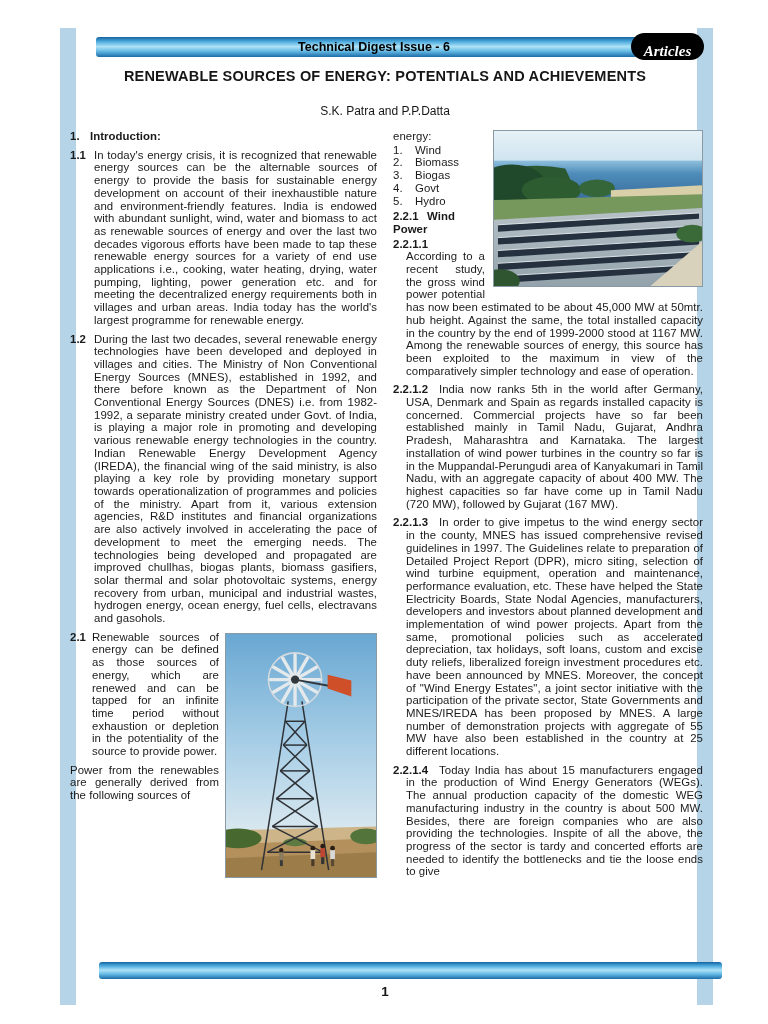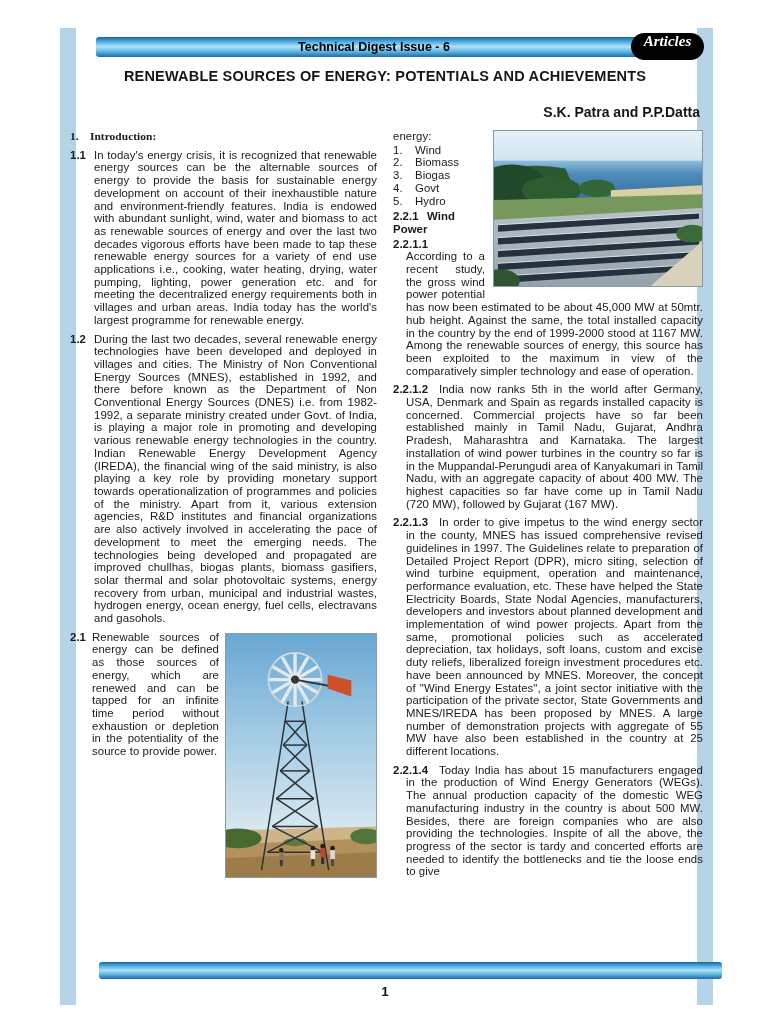--- a/index.html
+++ b/index.html
@@ -22,45 +22,45 @@
     margin-left: 25px;
   }
   .header-bar {
     position: absolute; left: 71px; top: 37px; width: 556px; height: 20px;
     display: flex; align-items: center; justify-content: center;
     font-weight: bold; font-size: 12.5px; color: #000;
   }
   .badge {
     position: absolute; left: 631px; top: 33px; width: 73px; height: 27px;
     background: #000; border-radius: 14px;
-    display: flex; align-items: flex-start; justify-content: center;
+    display: flex; align-items: flex-end; justify-content: center;
     color: #fff; font-family: "Liberation Serif", serif; font-style: italic;
     font-weight: bold; font-size: 15px;
   }
   .doc-title {
     position: absolute; left: 70px; top: 68px; width: 630px;
     text-align: center; font-weight: bold; font-size: 14.5px; letter-spacing: 0.2px;
   }
   .authors {
     position: absolute; left: 70px; top: 104px; width: 630px;
-    text-align: right; font-weight: bold; font-size: 14px;
+    text-align: center; font-weight: normal; font-size: 12px;
   }
 
   .col {
     position: absolute; top: 130px;
     font-size: 11.4px; line-height: 12.7px; letter-spacing: 0.05px;
     text-align: justify; color: #1a1a1a;
   }
   .col-left  { left: 70px;  width: 307px; }
   .col-right { left: 393px; width: 310px; }
 
   .col p { margin: 0 0 6px 0; }
   .col > :first-child { margin-top: 0; }
   .hsec { font-weight: bold; margin: 7px 0 6px 0; }
-  .hsec.first { margin-top: 0; font-family: Liberation Serif, serif; }
+  .hsec.first { margin-top: 0; }
   .tight  { margin-bottom: 1px !important; }
   .tightH { margin: 2px 0 2px 0 !important; }
 
   .plabel { display: inline-block; font-weight: bold; text-indent: 0; }
   .w20 { width: 20px; } .w22 { width: 22px; } .w24 { width: 24px; }
   .w34 { width: 34px; } .w46 { width: 46px; }
   .hang24 { padding-left: 24px; text-indent: -24px; }
   .hang22 { padding-left: 22px; text-indent: -22px; }
   .hang13 { padding-left: 13px; text-indent: -13px; }
 
@@ -174,20 +174,21 @@
           <circle cx="56" cy="218" r="2.2" fill="#2a1d14"></circle>
             <rect x="53.9" y="220" width="4.4" height="8" fill="#8a7a5e"></rect>
             <rect x="54.6" y="228" width="3" height="6" fill="#3a3a3a"></rect>
         </g>
       </svg>
     </div>
 
     <p class="hang22"><span class="plabel w22">2.1</span><span>Renewable sources of energy can be defined as those sources of energy, which are renewed and can be tapped for an infinite time period without exhaustion or depletion in the potentiality of the source to provide power.</span></p>
 
 
+    <p>Power from the renewables are generally derived from the following sources of</p>
   </div>
 
   <div class="col col-right">
     <div class="photo coastal">
       <svg viewBox="0 0 210 157" preserveAspectRatio="none">
         <defs>
           <linearGradient id="sky1" x1="0" x2="0" y1="0" y2="1">
             <stop offset="0" stop-color="#e6f1f7"></stop>
               <stop offset="1" stop-color="#b6d6e8"></stop>
           </linearGradient>

